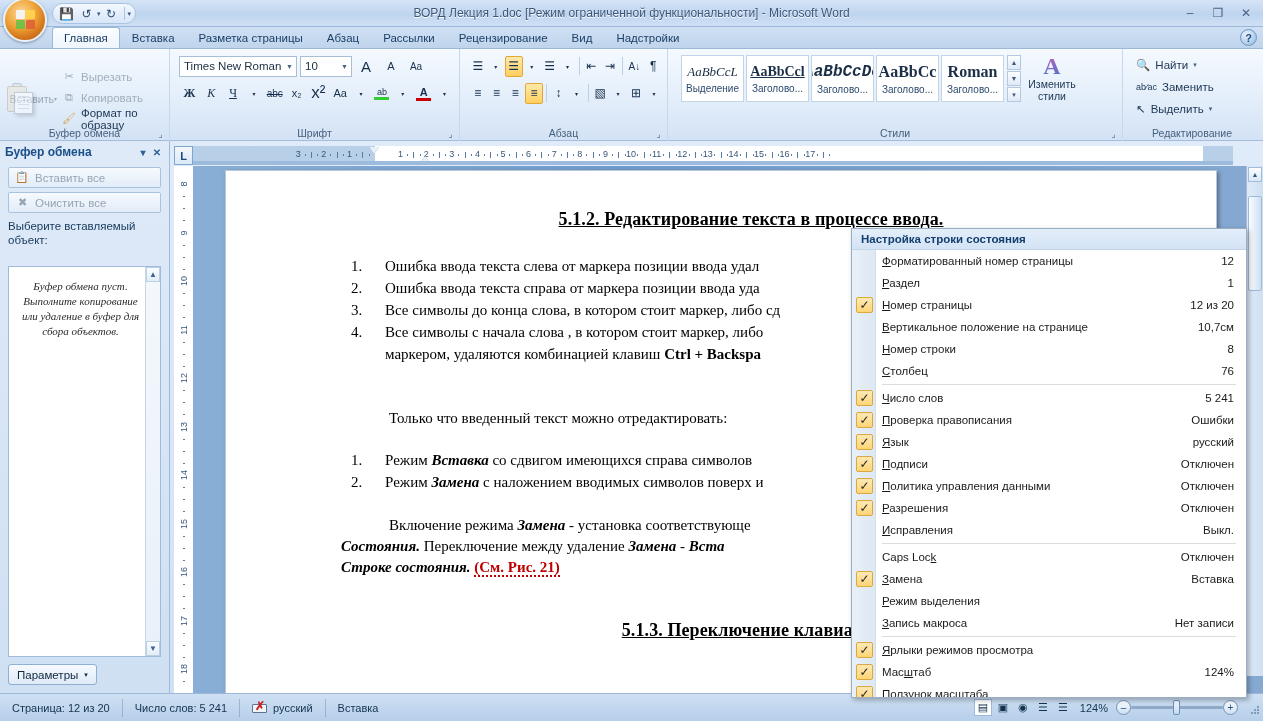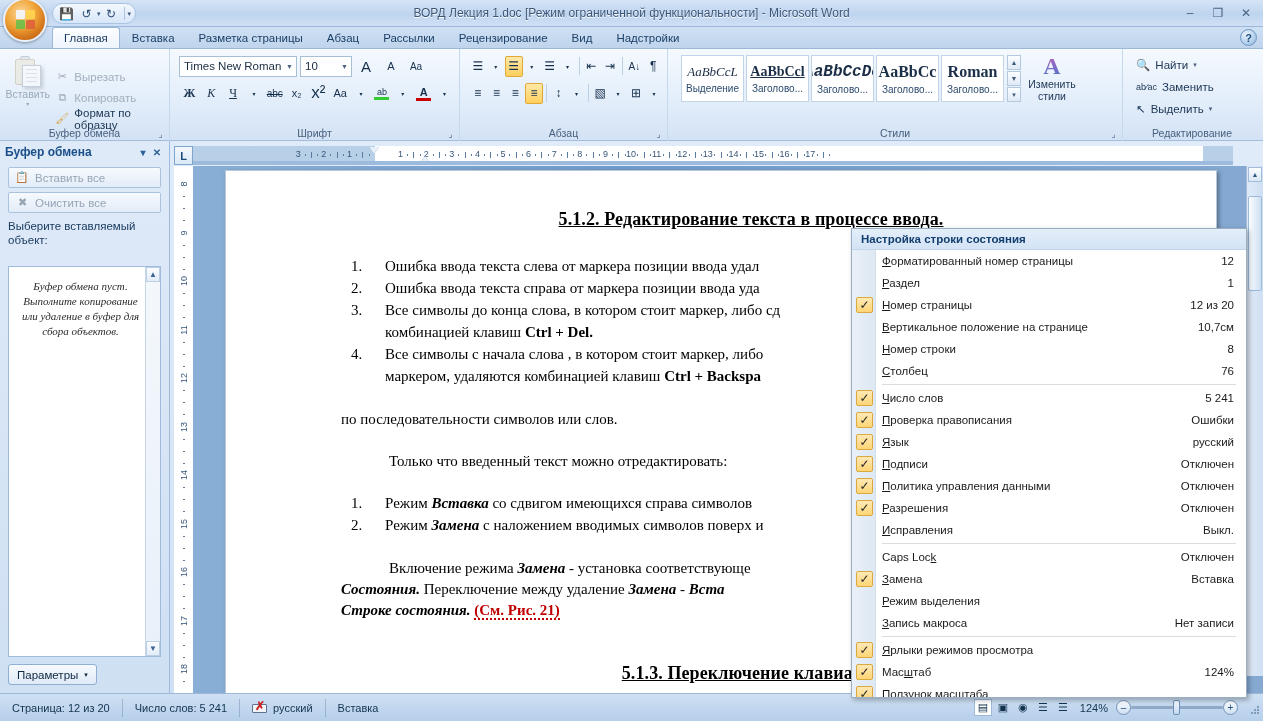--- a/index.html
+++ b/index.html
@@ -116,21 +116,21 @@
   }
   .group-dlg {
     position: absolute; bottom: 2px; right: 3px; width: 11px; height: 11px;
     font-size: 9px; color: #5a7ba0; display:flex; align-items:center; justify-content:center;
     border: 1px solid transparent;
   }
   .grp-body { display:flex; flex: 1; padding-top: 2px; }
 
   
   .paste-big {
-    width: 52px; display:flex; flex-direction: column; align-items:center;
+    width: 52px; display:flex; flex-direction: row; align-items:center;
     color:#9aa8b8; font-size: 10.5px; padding-top: 2px;
   }
   .paste-icon {
     width: 30px; height: 32px; position: relative;
     opacity: .45;
   }
   .paste-icon .board {
     position:absolute; left:2px; top:3px; width:20px; height:26px;
     background:#e9e2cd; border:1px solid #b2a688; border-radius:2px;
   }
@@ -797,36 +797,31 @@
             </div>
           <div class="li">
               <span class="n">2.</span>
               <span class="t">Ошибка ввода  текста справа от маркера позиции ввода уда</span>
             </div>
           <div class="li">
               <span class="n">3.</span>
               <span class="t">Все символы до конца слова, в котором стоит маркер, либо сд</span>
             </div>
           <div class="li">
-              <span class="n"></span>
-              <span class="t"><span>комбинацией клавиш <b>Ctrl + Del.</b></span></span>
-            </div>
-          <div class="li">
               <span class="n">4.</span>
               <span class="t">Все символы с начала слова , в котором стоит маркер, либо</span>
             </div>
           <div class="li">
               <span class="n"></span>
               <span class="t"><span>маркером,  удаляются комбинацией клавиш <b>Ctrl + Backspa</b></span></span>
             </div>
         </div>
 
         <div class="gap"></div>
 
-        <div style="line-height:21px;">по последовательности символов или слов.</div>
 
         <div class="gap"></div>
 
         <div class="para">Только что введенный текст можно отредактировать:</div>
 
         <div class="gap"></div>
 
         <div class="ol">
           <div class="li">
             <span class="n">1.</span>

